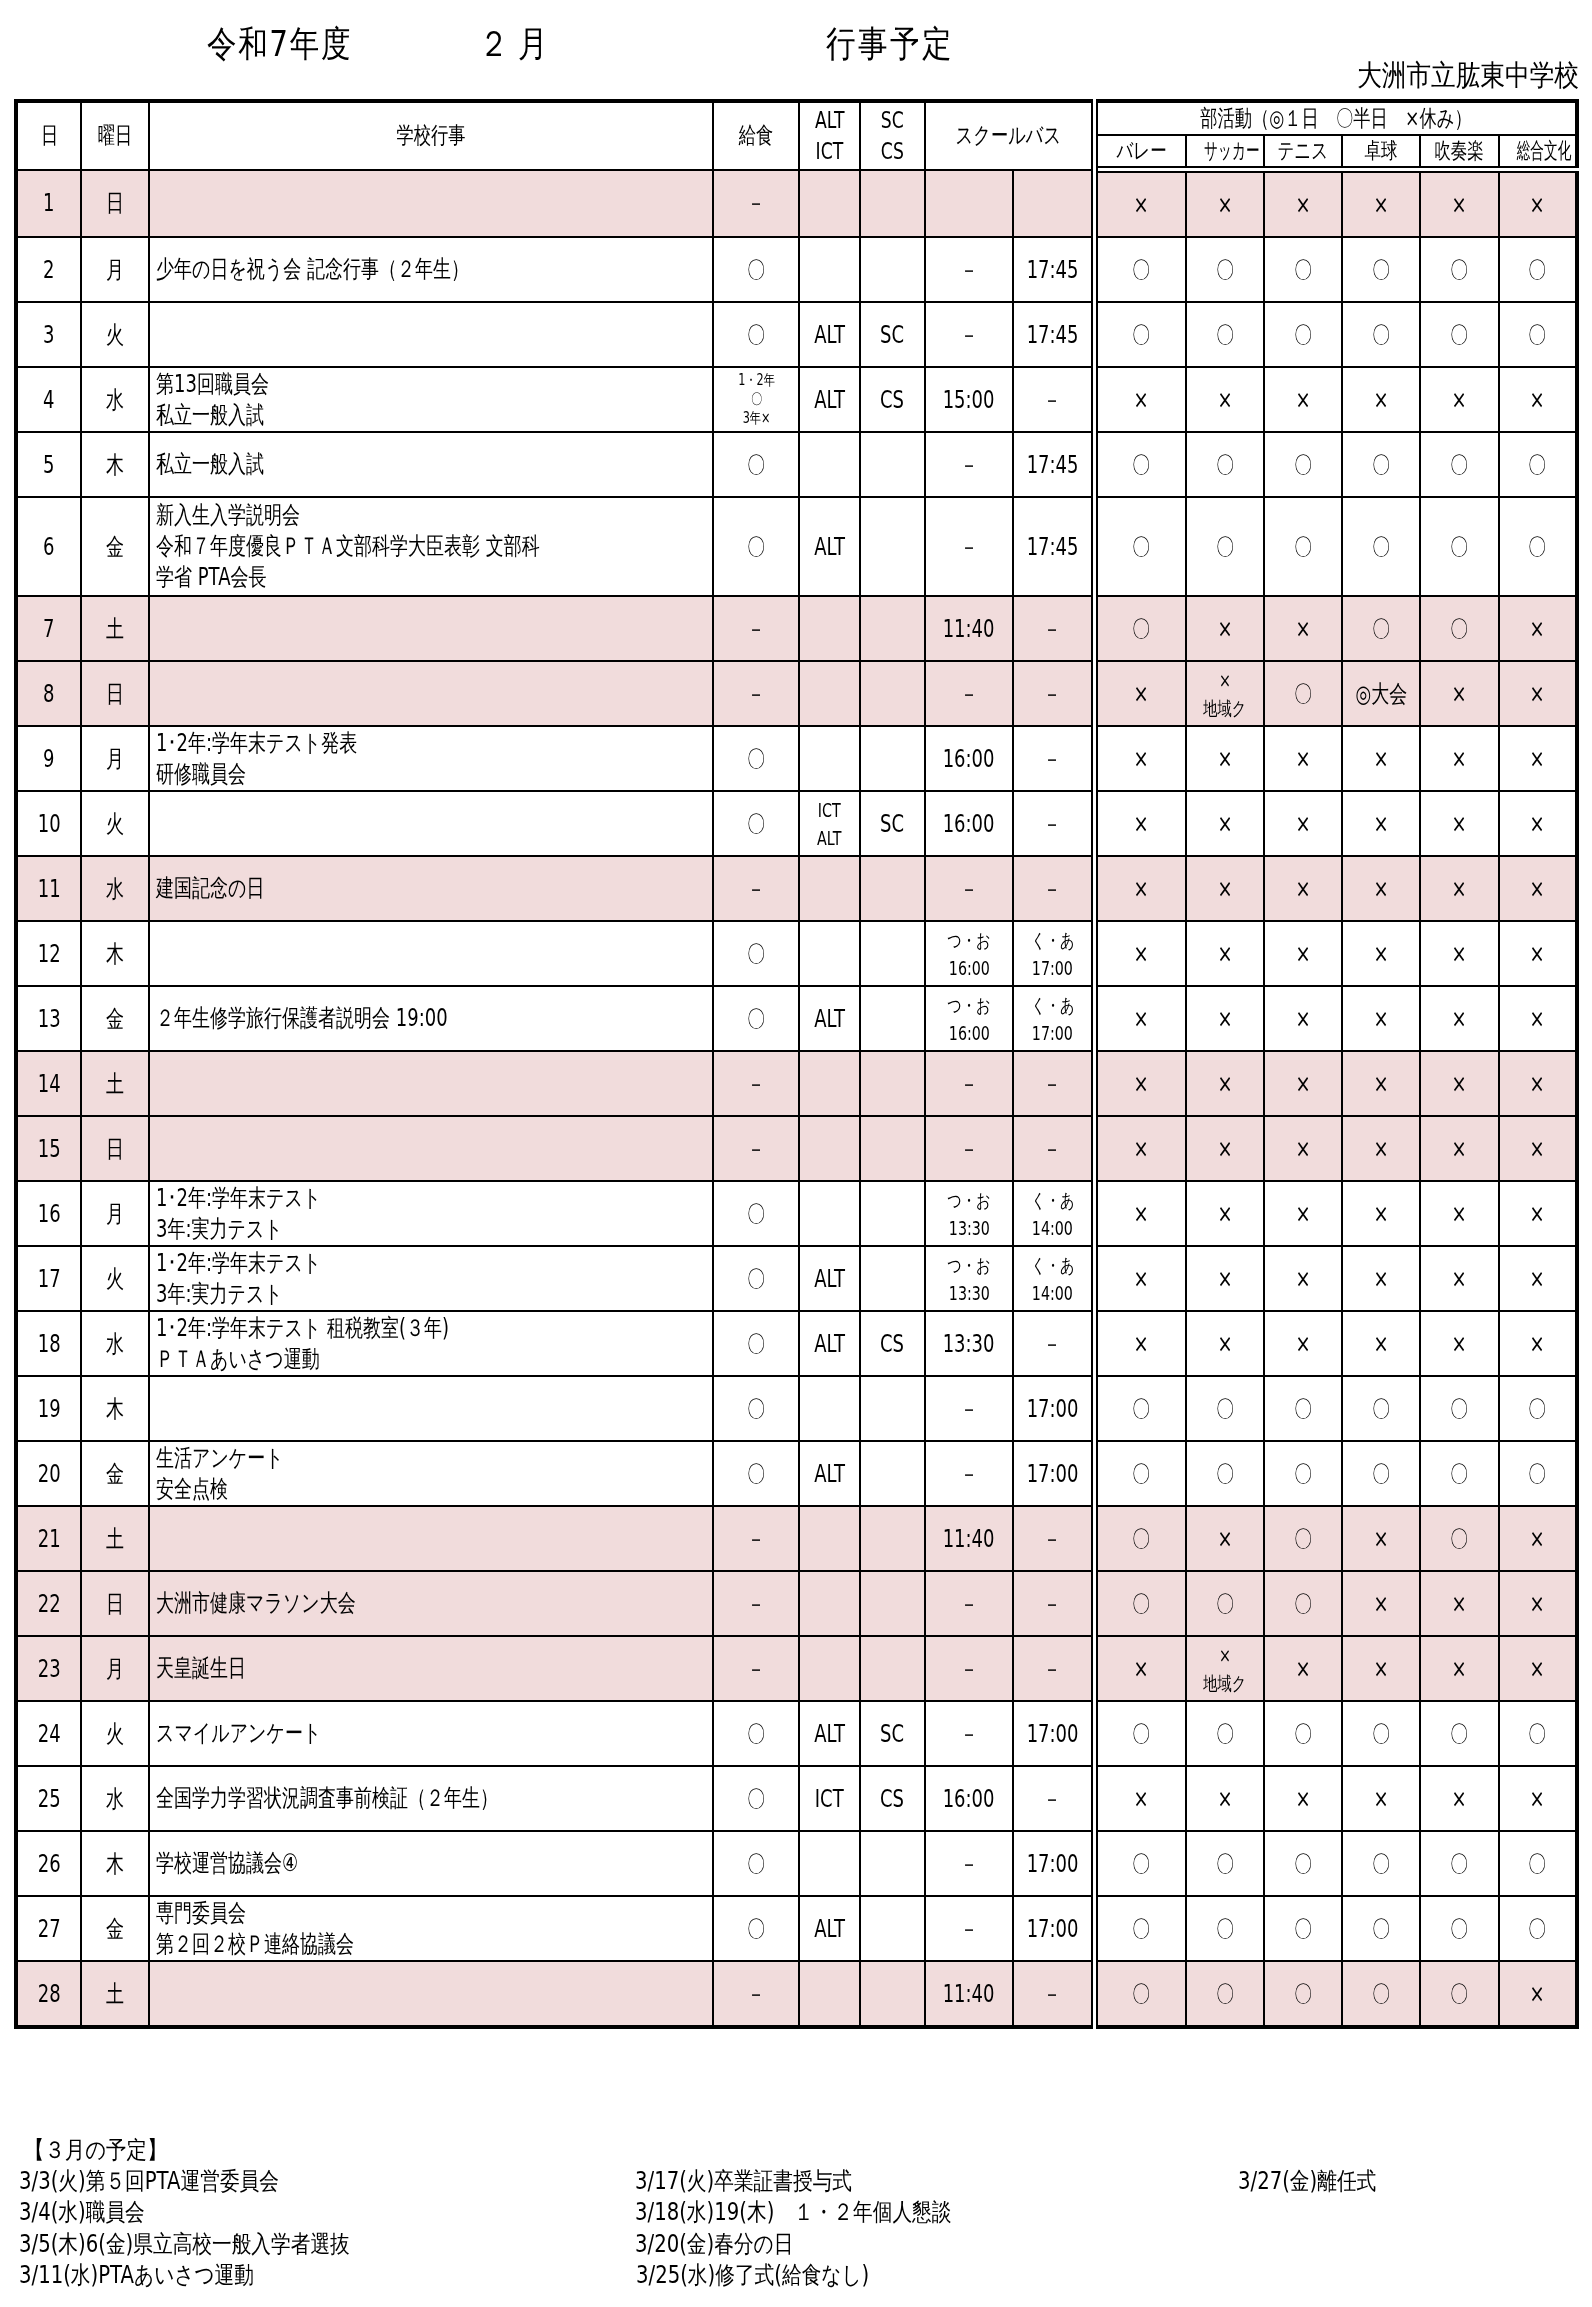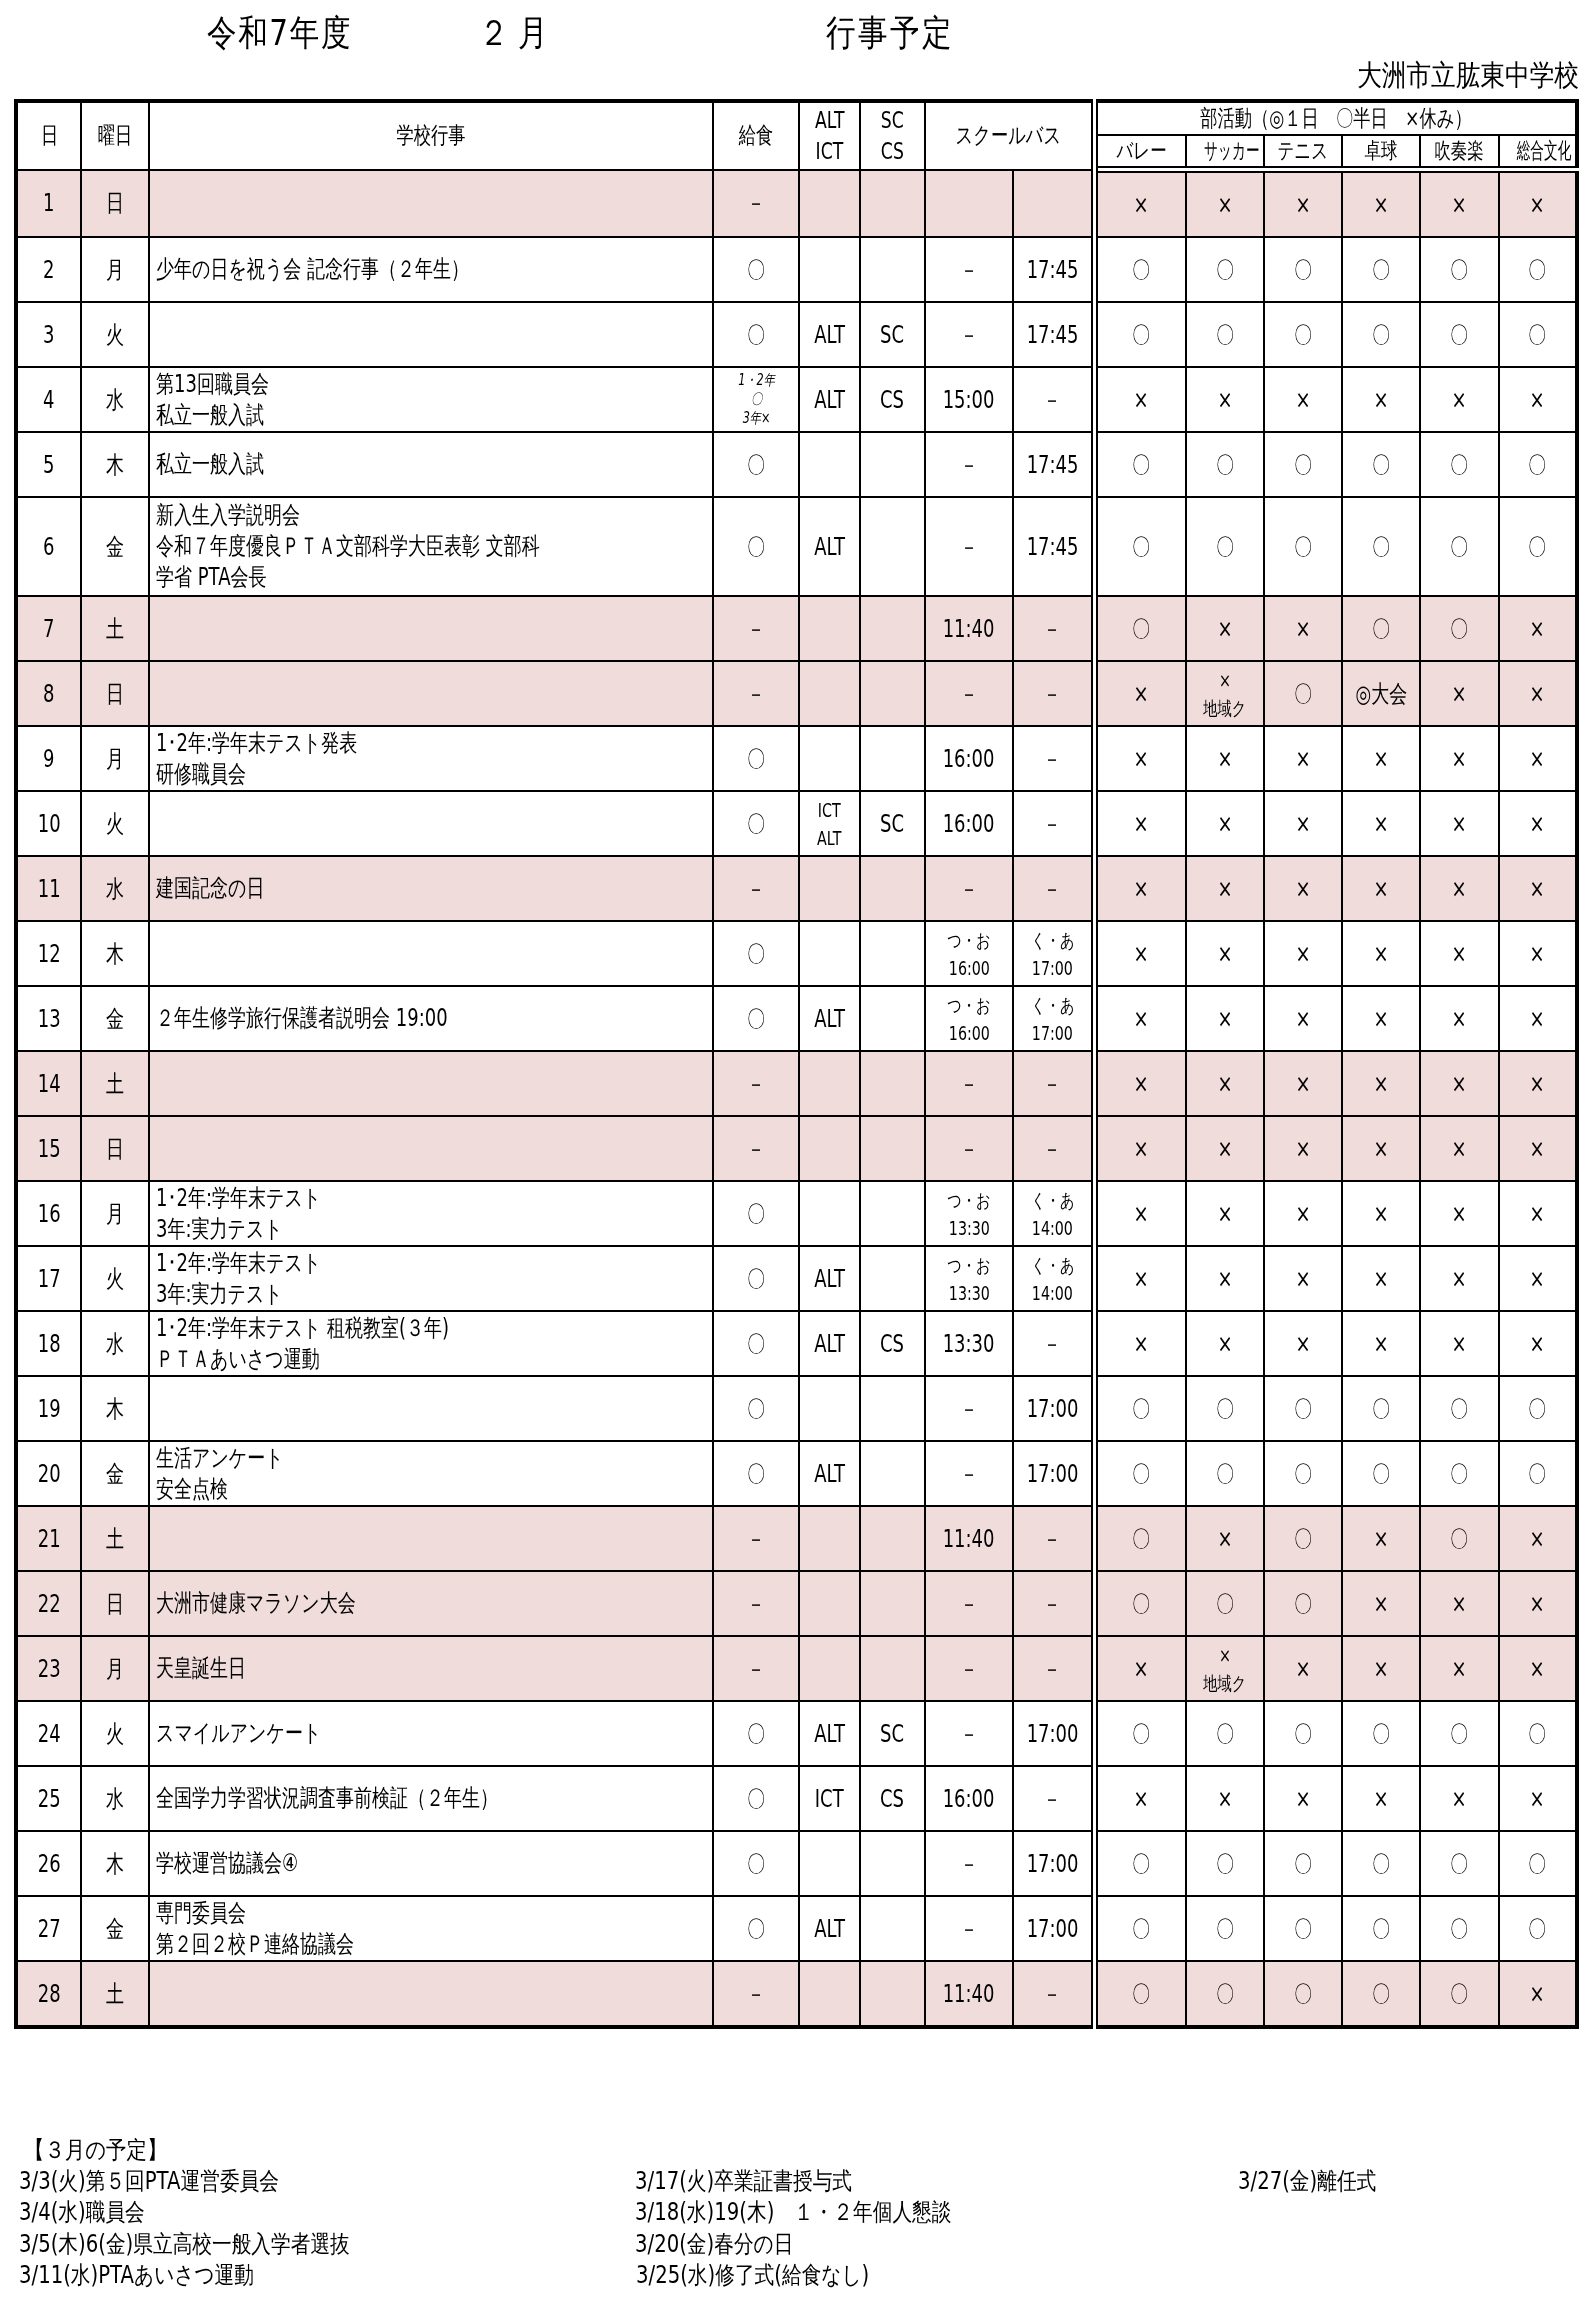--- a/index.html
+++ b/index.html
@@ -1,21 +1,21 @@
 <!DOCTYPE html>
 <html style="font-size:8px"><head>
 <meta charset="utf-8">
 <style>
   html, body { margin:0; padding:0; background:#ffffff; }
   body {
     width:1593px; height:2307px; position:relative; overflow:hidden;
     font-family:"DejaVu Sans", "Liberation Sans", sans-serif; color:#000;
   }
   .title {
-    position:absolute; top:5px; left:0; width:1565px; height:55px;
+    position:absolute; top:16px; left:0; width:1565px; height:55px;
   }
   .title .t1 { position:absolute; left:207px; top:4px; font-size:36px; letter-spacing:2px; transform:scaleX(0.82); transform-origin:left top; }
   .title .t2 { position:absolute; left:479px; top:4px; font-size:36px; transform:scaleX(0.82); transform-origin:left top; }
   .title .t3 { position:absolute; left:826px; top:4px; font-size:36px; letter-spacing:3px; transform:scaleX(0.82); transform-origin:left top; }
   .school {
     position:absolute; right:14px; top:56px; font-size:29px; transform:scaleX(0.85); transform-origin:right top; white-space:nowrap;
   }
 
   table.sched {
     position:absolute; left:14px; top:99px; width:1565px;
@@ -34,21 +34,21 @@
   .cond-s { display:inline-block; transform:scaleX(0.62); transform-origin:center; white-space:nowrap; }
   .two-line { line-height:31px; }
   td.sep, th.sep { border-right:7px double #000 !important;margin-left:48px; }
 
   tr.row td { height:63px; font-size:24px; }
   tr.row.tall td { height:97px; }
   tr.row.holiday td { background:#f1dcdc; }
   td.ev { text-align:left !important; padding-left:6px !important; font-size:24px; line-height:31px;text-decoration:underline; }
   td.ev .cond { transform-origin:left center; }
   td.small { font-size:19px !important; line-height:28px; }
-  td.tiny { font-size:15px !important; line-height:19px;font-style:italic; }
+  td.tiny { font-size:15px !important; line-height:19px; }
   td.club { font-size:23px; }
 
   .march {
     position:absolute; left:14px; top:2134px; width:1565px; height:171px; font-size:24px;
   }
   .march .head { position:absolute; left:10px; top:0px; transform:scaleX(0.85); transform-origin:left top; }
   .march .item { position:absolute; white-space:nowrap; transform:scaleX(0.82); transform-origin:left top; }
 </style>
 </head>
 <body>

